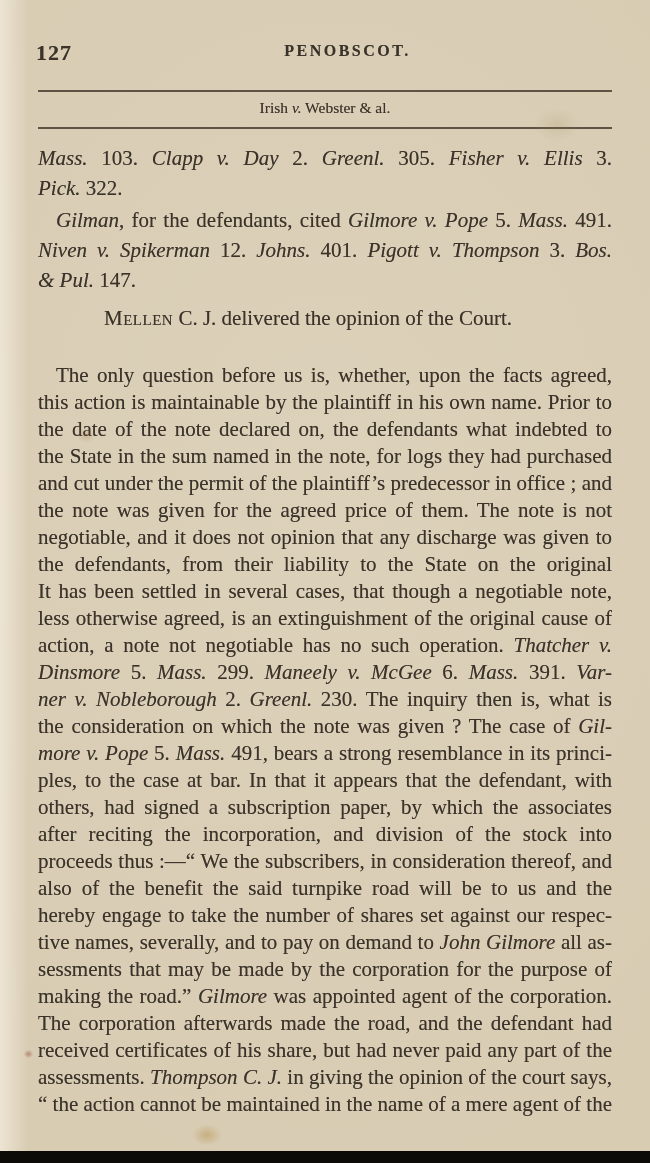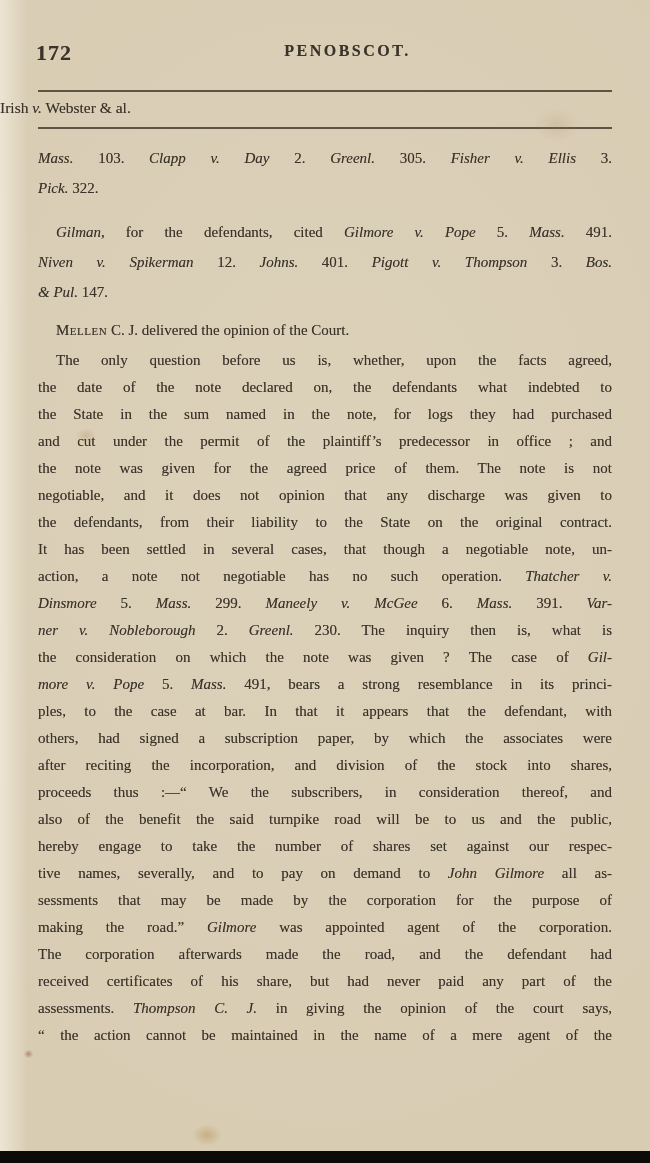--- a/index.html
+++ b/index.html
@@ -13,79 +13,81 @@
       radial-gradient(ellipse 145% 120% at 50% 50%, rgba(0,0,0,0) 62%, rgba(104,88,62,.20) 100%),
       #d8ccb3;
     text-shadow:0 0 .5px rgba(59,51,42,.5);
   }
   .page-num{position:absolute;top:40px;left:36px;font-size:22px;font-weight:700;letter-spacing:1px;}
   .running-head{position:absolute;top:42px;left:0;right:0;text-align:center;
     font-size:16px;font-weight:700;letter-spacing:2.5px;margin-left:45px;}
   .rule{position:absolute;left:38px;right:38px;border-top:2px solid rgba(64,54,40,.8);}
   .rule1{top:90px;}
   .rule2{top:127px;}
-  .case-title{position:absolute;top:99px;left:0;right:0;text-align:left;font-size:15.5px;}
+  .case-title{position:absolute;top:99px;left:0;right:0;text-align:center;font-size:15.5px;}
   .page-text{position:absolute;top:129px;left:38px;right:38px;}
   .para{margin:0;}
   .line{
     text-align:justify;line-height:30px;height:30px;overflow:hidden;
-    font-size:15px;white-space:normal;
+    font-size:21px;white-space:normal;
   }
   .line.j{text-align-last:justify;}
   .line.ind{text-indent:18px;}
   .it{font-style:italic;}
-  .sc{font-variant:small-caps;letter-spacing:.5px;}
+  .sc{font-variant:small-caps;letter-spacing:.5px;margin-left:48px;}
   .para[data-name="citations-continued"]{margin-top:14px;}
-  .para[data-name="counsel-citations"]{margin-top:14px;}
+  .para[data-name="counsel-citations"]{margin-top:2px;}
   .para[data-name="opinion-intro"]{margin-top:8px;}
-  .para[data-name="opinion-body"]{margin-top:2px;}
+  .para[data-name="opinion-body"]{margin-top:29px;}
   .para[data-name="opinion-body"] .line{line-height:27px;height:27px;}
   .stain{position:absolute;pointer-events:none;}
   .stain.s1{left:192px;top:1124px;width:30px;height:22px;
     background:radial-gradient(ellipse, rgba(172,130,48,.38), rgba(172,130,48,0) 70%);}
   .stain.s2{left:534px;top:108px;width:46px;height:34px;
     background:radial-gradient(ellipse, rgba(150,120,70,.16), rgba(150,120,70,0) 70%);}
   .stain.s3{left:76px;top:428px;width:20px;height:15px;
     background:radial-gradient(ellipse, rgba(150,110,50,.22), rgba(150,110,50,0) 70%);}
   .stain.s4{left:24px;top:1050px;width:9px;height:8px;
     background:radial-gradient(ellipse, rgba(146,70,48,.5), rgba(146,70,48,0) 75%);}
   .scan-bar{position:absolute;left:0;right:0;bottom:0;height:12px;background:#0d0b08;}
 </style>
 </head>
 <body>
 
 <div class="scan" data-name="scanned-page">
-  <div class="page-num" data-name="page-number">172</div>
+  <div class="page-num" data-name="page-number">127</div>
   <div class="running-head" data-name="running-head">PENOBSCOT.</div>
   <div class="rule rule1" data-name="header-rule-top"></div>
   <div class="case-title" data-name="case-title"><span data-name="text-span">Irish </span><span class="it" data-name="text-span">v.</span><span data-name="text-span"> Webster &amp; al.</span></div>
   <div class="rule rule2" data-name="header-rule-bottom"></div>
 
   <div class="page-text" data-name="page-text">
       <div class="para" data-name="citations-continued">
         <div class="line j" data-name="text-line"><span class="it" data-name="text-span">Mass.</span><span data-name="text-span"> 103. </span><span class="it" data-name="text-span">Clapp v. Day</span><span data-name="text-span"> 2. </span><span class="it" data-name="text-span">Greenl.</span><span data-name="text-span"> 305. </span><span class="it" data-name="text-span">Fisher v. Ellis</span><span data-name="text-span"> 3.</span></div>
         <div class="line" data-name="text-line"><span class="it" data-name="text-span">Pick.</span><span data-name="text-span"> 322.</span></div>
       </div>
       <div class="para" data-name="counsel-citations">
         <div class="line j ind" data-name="text-line"><span class="it" data-name="text-span">Gilman</span><span data-name="text-span">, for the defendants, cited </span><span class="it" data-name="text-span">Gilmore v. Pope</span><span data-name="text-span"> 5. </span><span class="it" data-name="text-span">Mass.</span><span data-name="text-span"> 491.</span></div>
         <div class="line j" data-name="text-line"><span class="it" data-name="text-span">Niven v. Spikerman</span><span data-name="text-span"> 12. </span><span class="it" data-name="text-span">Johns.</span><span data-name="text-span"> 401. </span><span class="it" data-name="text-span">Pigott v. Thompson</span><span data-name="text-span"> 3. </span><span class="it" data-name="text-span">Bos.</span></div>
         <div class="line" data-name="text-line"><span class="it" data-name="text-span">&amp; Pul.</span><span data-name="text-span"> 147.</span></div>
       </div>
       <div class="para" data-name="opinion-intro">
         <div class="line ind" data-name="text-line"><span class="sc" data-name="text-span">Mellen</span><span data-name="text-span"> C. J. delivered the opinion of the Court.</span></div>
       </div>
       <div class="para" data-name="opinion-body">
         <div class="line j ind" data-name="text-line"><span data-name="text-span">The only question before us is, whether, upon the facts agreed,</span></div>
+        <div class="line j" data-name="text-line"><span data-name="text-span">this action is maintainable by the plaintiff in his own name. Prior to</span></div>
         <div class="line j" data-name="text-line"><span data-name="text-span">the date of the note declared on, the defendants what indebted to</span></div>
         <div class="line j" data-name="text-line"><span data-name="text-span">the State in the sum named in the note, for logs they had purchased</span></div>
         <div class="line j" data-name="text-line"><span data-name="text-span">and cut under the permit of the plaintiff’s predecessor in office ; and</span></div>
         <div class="line j" data-name="text-line"><span data-name="text-span">the note was given for the agreed price of them. The note is not</span></div>
         <div class="line j" data-name="text-line"><span data-name="text-span">negotiable, and it does not opinion that any discharge was given to</span></div>
         <div class="line j" data-name="text-line"><span data-name="text-span">the defendants, from their liability to the State on the original contract.</span></div>
         <div class="line j" data-name="text-line"><span data-name="text-span">It has been settled in several cases, that though a negotiable note, un-</span></div>
+        <div class="line j" data-name="text-line"><span data-name="text-span">less otherwise agreed, is an extinguishment of the original cause of</span></div>
         <div class="line j" data-name="text-line"><span data-name="text-span">action, a note not negotiable has no such operation. </span><span class="it" data-name="text-span">Thatcher v.</span></div>
         <div class="line j" data-name="text-line"><span class="it" data-name="text-span">Dinsmore</span><span data-name="text-span"> 5. </span><span class="it" data-name="text-span">Mass.</span><span data-name="text-span"> 299. </span><span class="it" data-name="text-span">Maneely v. McGee</span><span data-name="text-span"> 6. </span><span class="it" data-name="text-span">Mass.</span><span data-name="text-span"> 391. </span><span class="it" data-name="text-span">Var-</span></div>
         <div class="line j" data-name="text-line"><span class="it" data-name="text-span">ner v. Nobleborough</span><span data-name="text-span"> 2. </span><span class="it" data-name="text-span">Greenl.</span><span data-name="text-span"> 230. The inquiry then is, what is</span></div>
         <div class="line j" data-name="text-line"><span data-name="text-span">the consideration on which the note was given ? The case of </span><span class="it" data-name="text-span">Gil-</span></div>
         <div class="line j" data-name="text-line"><span class="it" data-name="text-span">more v. Pope</span><span data-name="text-span"> 5. </span><span class="it" data-name="text-span">Mass.</span><span data-name="text-span"> 491, bears a strong resemblance in its princi-</span></div>
         <div class="line j" data-name="text-line"><span data-name="text-span">ples, to the case at bar. In that it appears that the defendant, with</span></div>
         <div class="line j" data-name="text-line"><span data-name="text-span">others, had signed a subscription paper, by which the associates were</span></div>
         <div class="line j" data-name="text-line"><span data-name="text-span">after reciting the incorporation, and division of the stock into shares,</span></div>
         <div class="line j" data-name="text-line"><span data-name="text-span">proceeds thus :—“ We the subscribers, in consideration thereof, and</span></div>
         <div class="line j" data-name="text-line"><span data-name="text-span">also of the benefit the said turnpike road will be to us and the public,</span></div>

